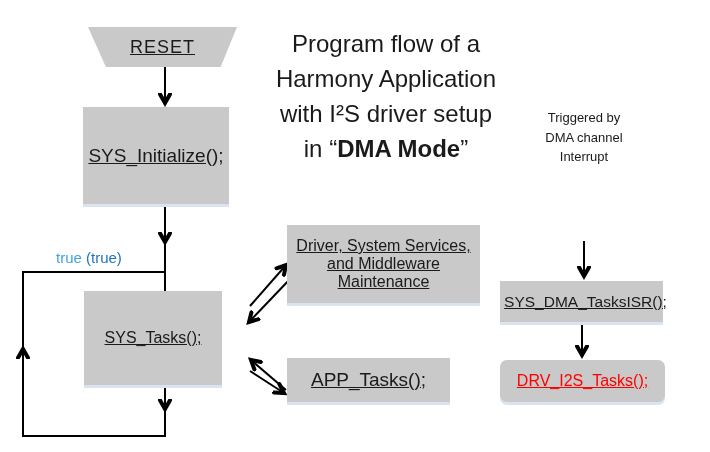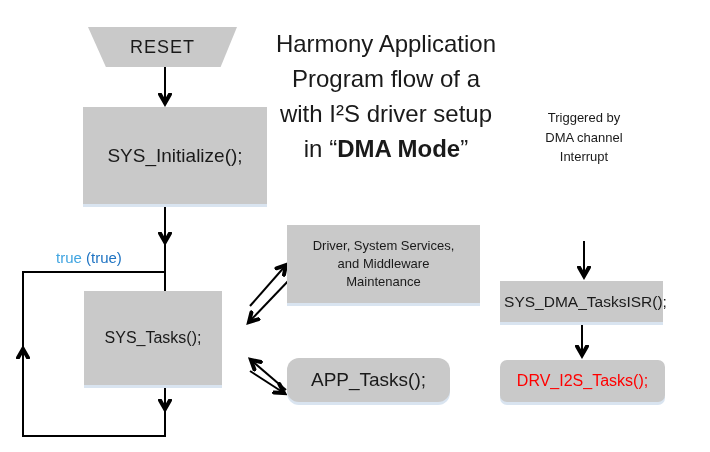--- a/index.html
+++ b/index.html
@@ -18,31 +18,32 @@
 
   svg.connectors{position:absolute;left:0;top:0;width:710px;height:452px;z-index:1;}
   svg.connectors path{stroke:var(--line-black);stroke-width:2;fill:none;}
 
   .box{
     position:absolute;z-index:2;
     background:var(--box-fill);
     display:flex;align-items:center;justify-content:center;
     text-align:center;color:var(--text-black);
     box-shadow:0 3px 0 var(--box-edge-highlight);
+    text-decoration:underline;
   }
   .shape{box-shadow:none;} 
 
   .reset{left:88px;top:27px;width:149px;height:40px;
     clip-path:polygon(0 0,100% 0,89% 100%,12% 100%);
     font-size:18px;letter-spacing:1px;}
-  .sys-init{left:83px;top:107px;width:184px;height:97px;font-size:19px;}
+  .sys-init{left:83px;top:107px;width:146px;height:97px;font-size:19px;}
   .sys-tasks{left:84px;top:291px;width:138px;height:94px;font-size:16px;}
   .driver-box{left:287px;top:225px;width:193px;height:78px;
-    font-size:13px;line-height:18px;flex-direction:column;}
-  .app-tasks{left:287px;top:358px;width:163px;height:44px;font-size:19px;border-radius:12px;}
+    font-size:16px;line-height:18px;flex-direction:column;}
+  .app-tasks{left:287px;top:358px;width:163px;height:44px;font-size:19px;}
   .irq{left:543px;top:171px;width:82px;height:68px;
     clip-path:polygon(0 0,100% 0,96% 60%,50% 100%,4% 60%);
     padding-bottom:22px;font-size:20px;}
   .sys-dma{left:500px;top:281px;width:163px;height:41px;font-size:15.5px;padding-left:8px;}
   .drv-i2s{left:500px;top:360px;width:165px;height:42px;font-size:16px;
     color:var(--highlight-red);border-radius:7px;}
 
   .title{position:absolute;left:250px;top:26px;width:272px;z-index:2;
     text-align:center;font-size:24px;line-height:35px;color:var(--text-black);}
   .title .bold{font-weight:bold;}
@@ -73,22 +74,22 @@
     <path d="M23,349 L23,272 L165,272"></path>
     <path d="M250,306 L286,265" marker-end="url(#ah)"></path>
     <path d="M291,278 L249,322" marker-end="url(#ah)"></path>
     <path d="M286,390 L251,360" marker-end="url(#ah)"></path>
     <path d="M250,371 L284,393" marker-end="url(#ah)"></path>
     <path d="M584,241 L584,276" marker-end="url(#ah)"></path>
     <path d="M582,322 L582,355" marker-end="url(#ah)"></path>
   </svg>
 
   <div class="title">
+    <div>Program flow of a</div>
     <div>Harmony Application</div>
-    <div>Program flow of a</div>
     <div>with I²S driver setup</div>
     <div><span>in “</span><span class="bold">DMA Mode</span><span>”</span></div>
   </div>
 
   <div class="box shape reset">
     <span>RESET</span>
   </div>
 
   <div class="box sys-init">
     <span>SYS_Initialize();</span>

